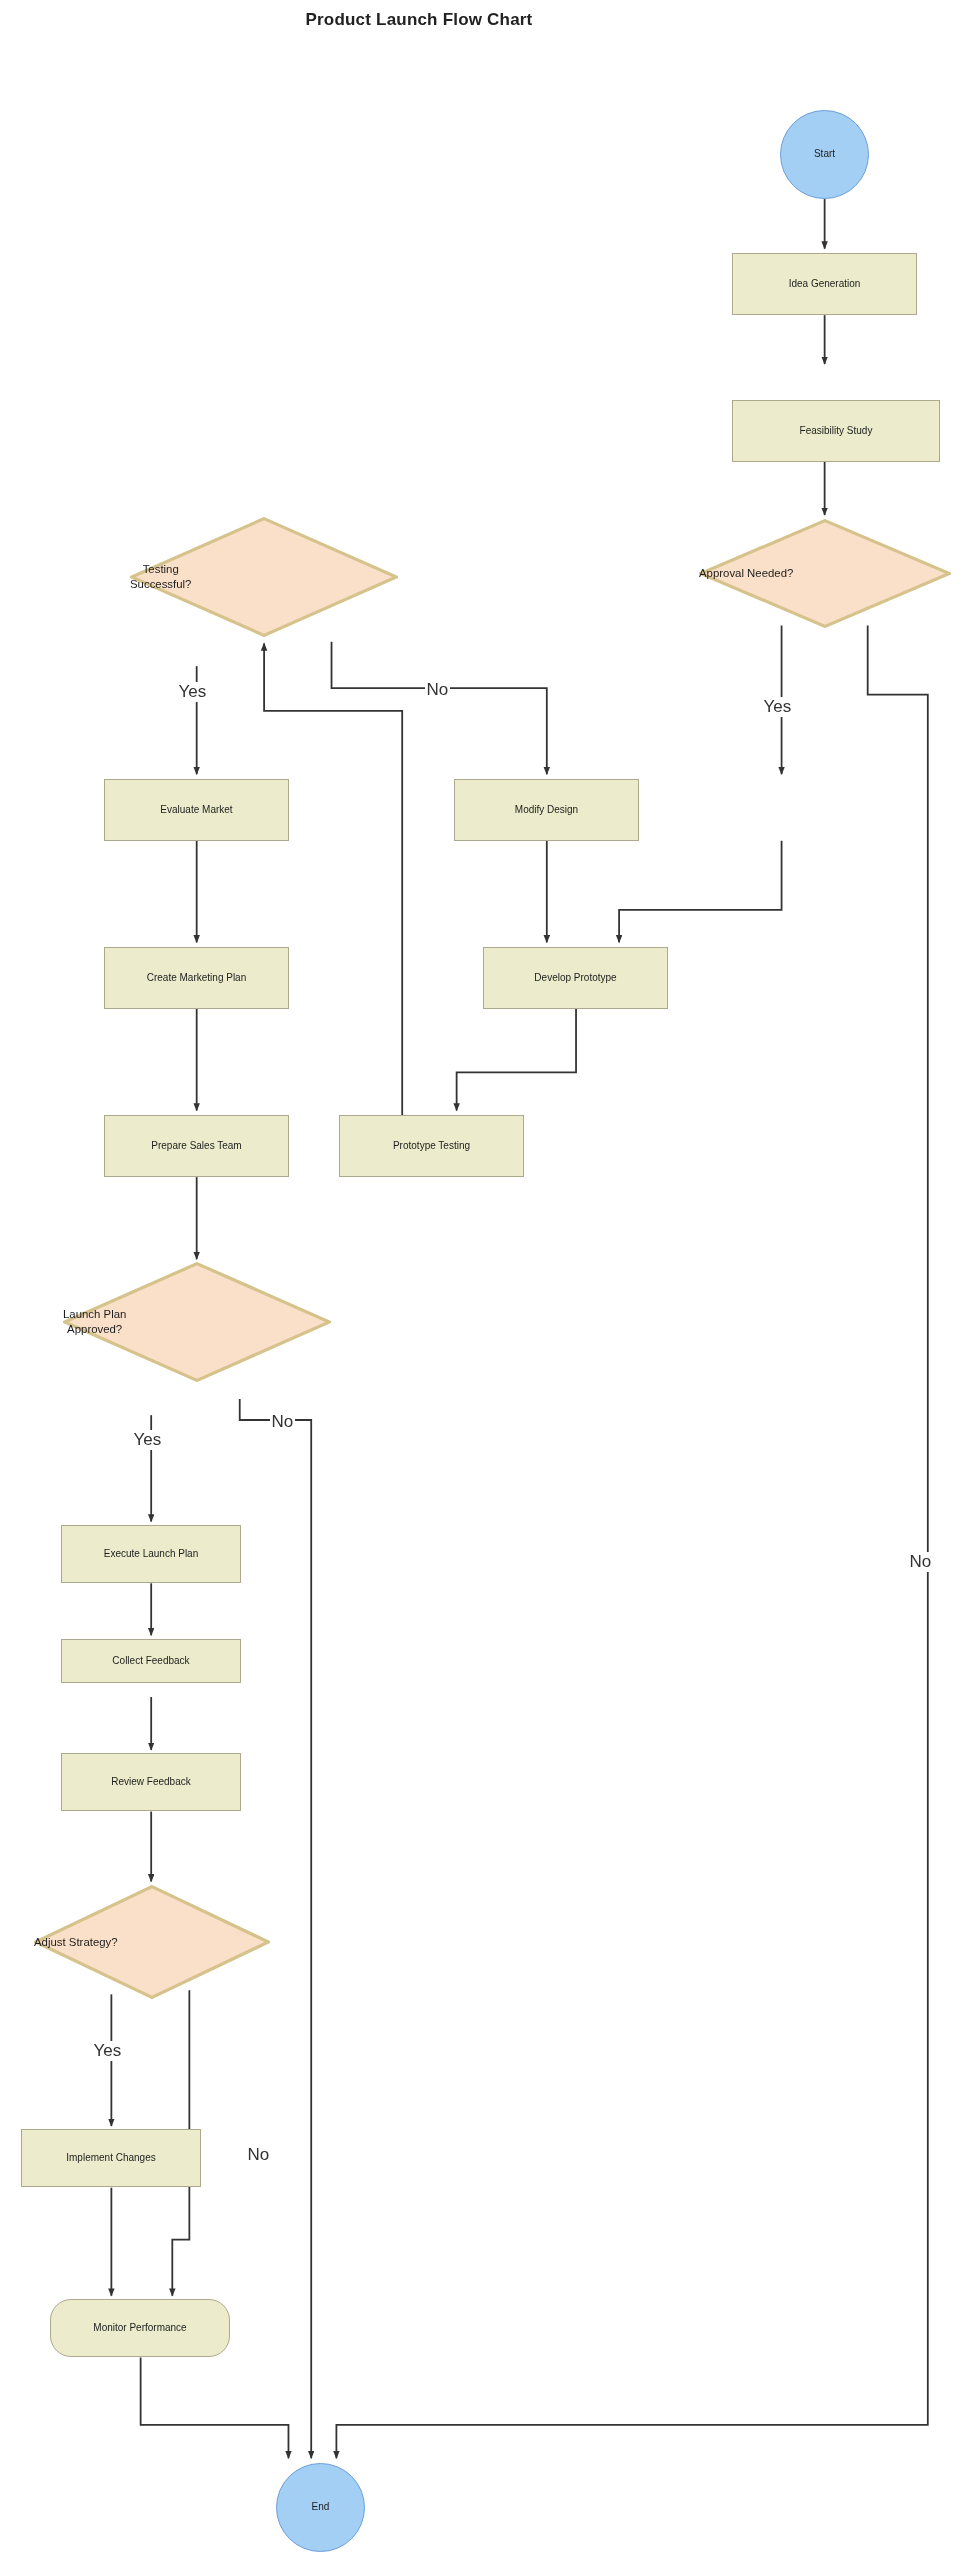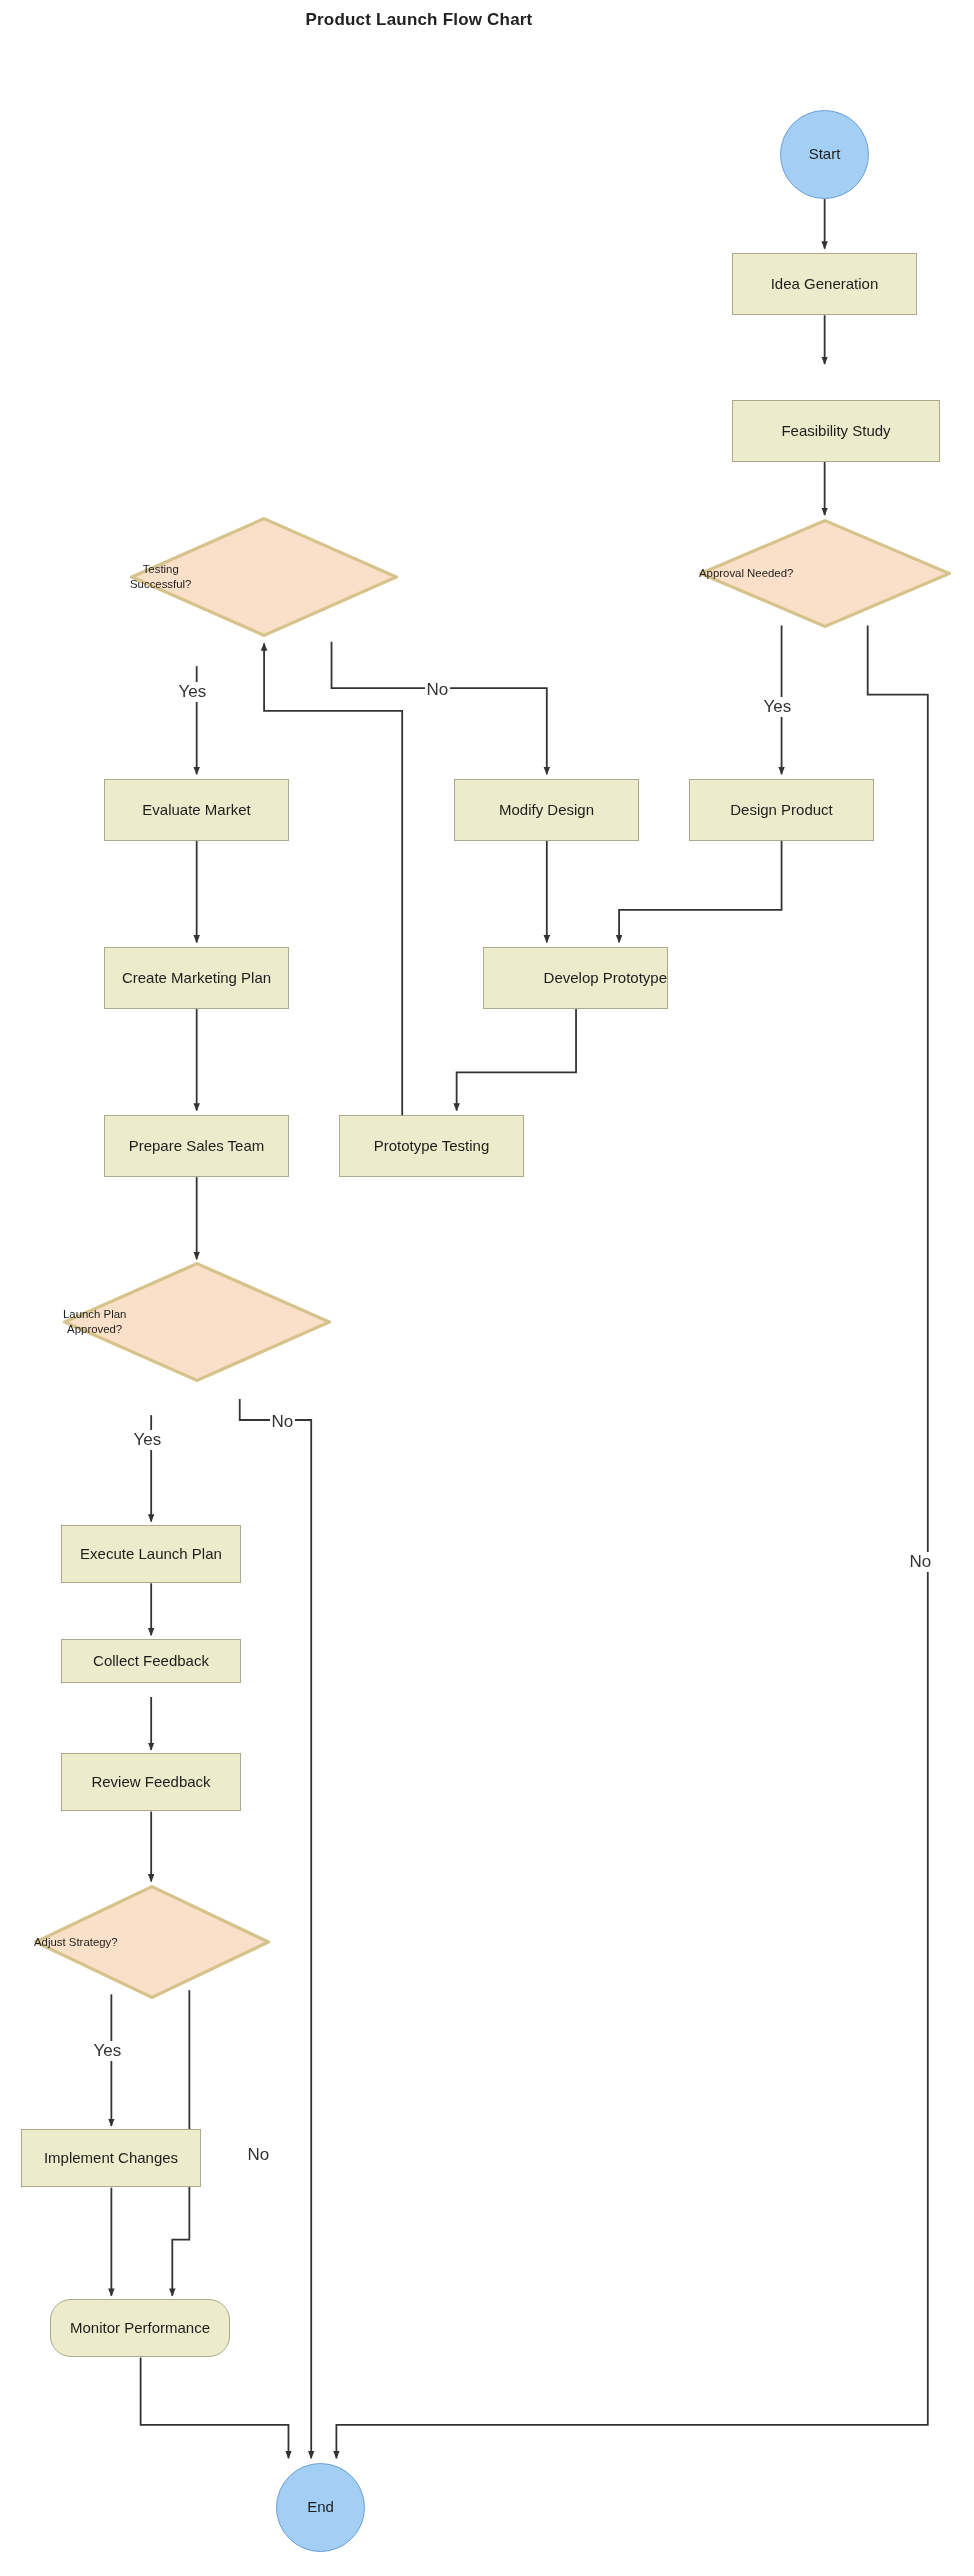--- a/index.html
+++ b/index.html
@@ -38,21 +38,21 @@
     height: 2576px;
   }
   .node {
     position: absolute;
     box-sizing: border-box;
     display: flex;
     align-items: center;
     justify-content: center;
     text-align: center;
     color: #1d1d1d;
-    font-size: 15px;
+    font-size: 10px;
     line-height: 1.25;
   }
   .node-process {
     background: #ECECCC;
     border: 1.6px solid #ADA98D;
   }
   .node-terminal {
     background: #A3CFF5;
     border: 1.6px solid #6C9FD8;
     border-radius: 50%;
@@ -166,25 +166,22 @@
     <span>Feasibility Study</span>
   </div>
 
   <div class="node-decision-wrap" style="left:699px; top:519px; width:252px; height:109px; pointer-events:auto;">
     <svg class="node-decision-shape" viewBox="0 0 310 134" preserveAspectRatio="none">
       <polygon points="155,2 308,67 155,132 2,67" fill="#FAE0C8" stroke="#D6C38C" stroke-width="4"></polygon>
     </svg>
     <div class="node-decision-label">Approval Needed?</div>
   </div>
 
-  <div class="node node-process" style="left:689px; top:779px; width:185px; height:62px;">
-    <span>Design Product</span>
-  </div>
-
-  <div class="node node-process" style="left:483px; top:947px; width:185px; height:62px;justify-content:flex-end;">
+
+  <div class="node node-process" style="left:483px; top:947px; width:185px; height:62px;">
     <span>Develop Prototype</span>
   </div>
 
   <div class="node node-process" style="left:339px; top:1115px; width:185px; height:62px;">
     <span>Prototype Testing</span>
   </div>
 
   <div class="node-decision-wrap" style="left:130px; top:517px; width:268px; height:120px; pointer-events:auto;">
     <svg class="node-decision-shape" viewBox="0 0 330 148" preserveAspectRatio="none">
       <polygon points="165,2 328,74 165,146 2,74" fill="#FAE0C8" stroke="#D6C38C" stroke-width="4"></polygon>

